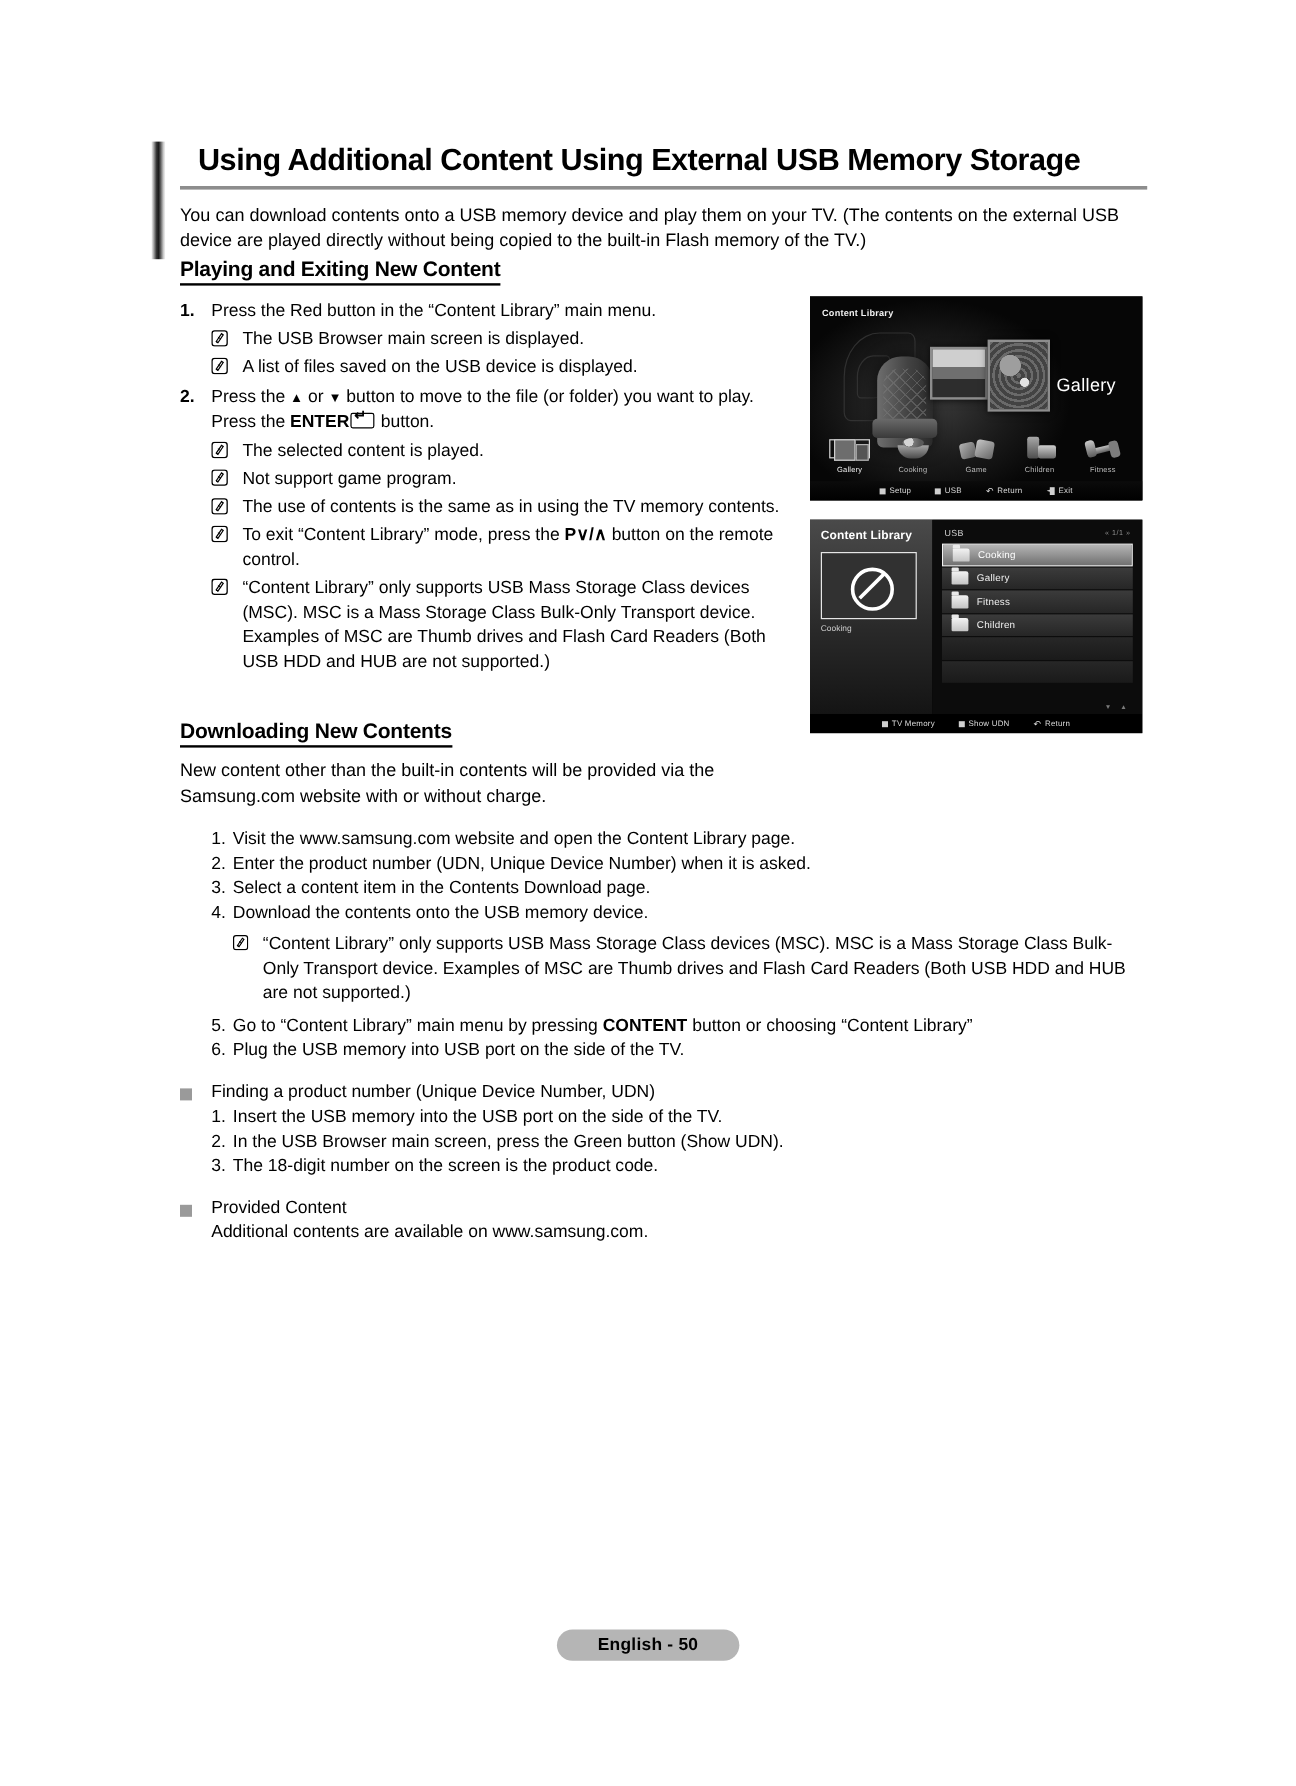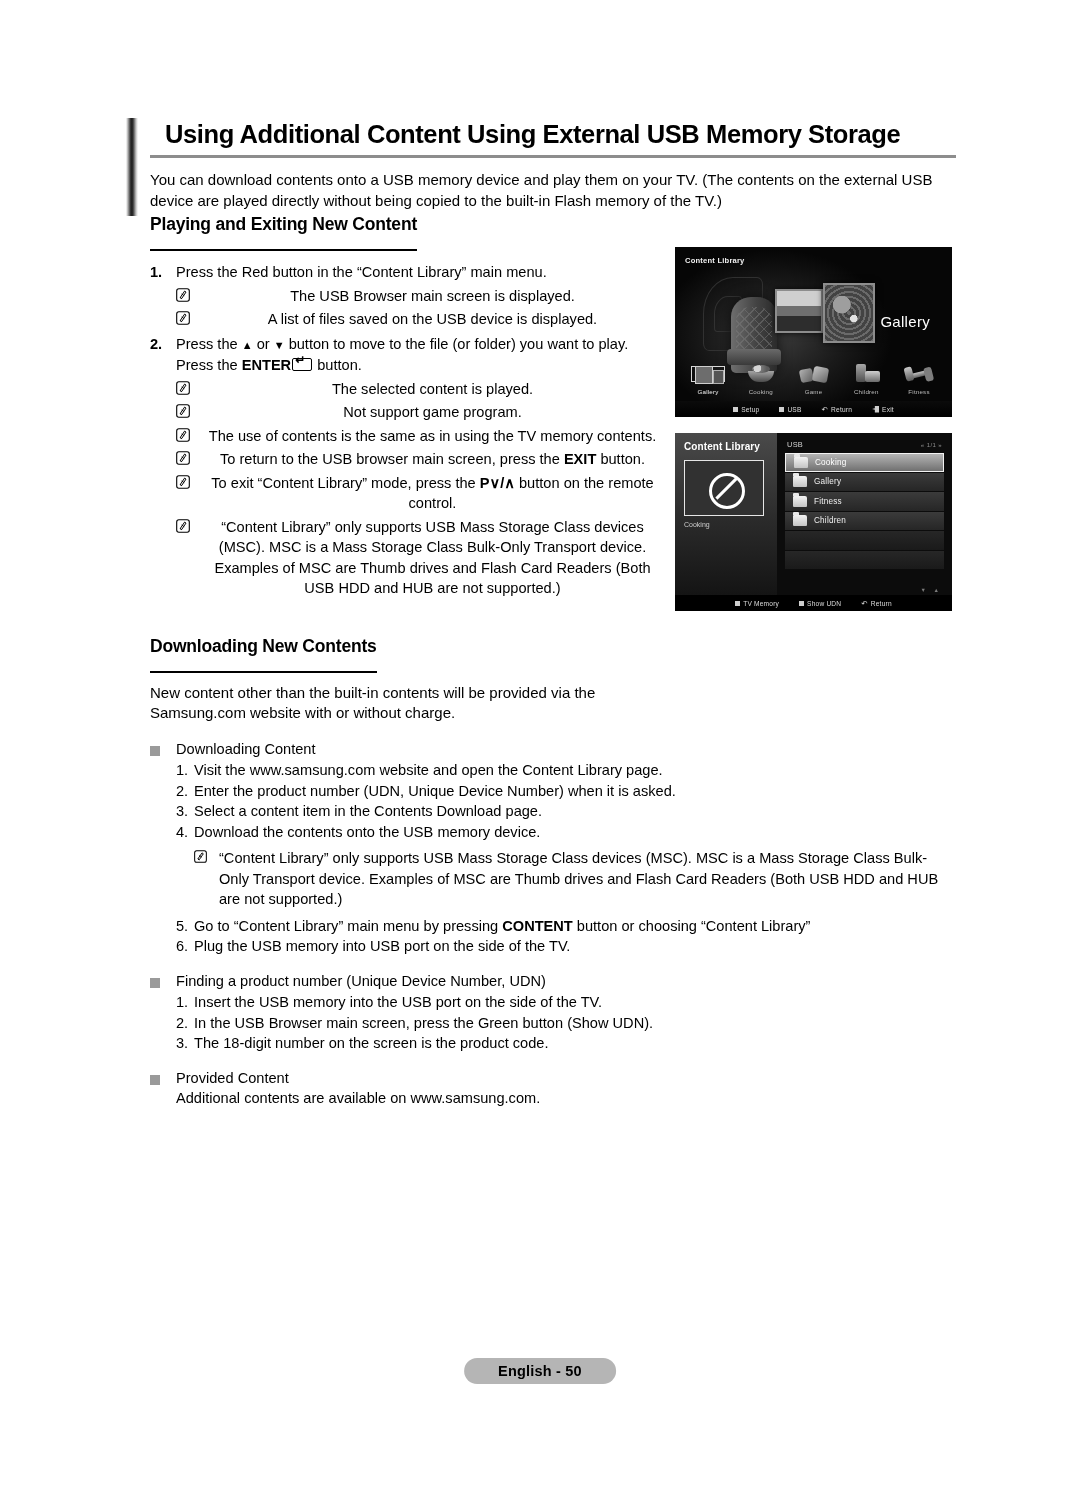--- a/index.html
+++ b/index.html
@@ -68,21 +68,21 @@
     width: 806px;
   }
 
   h2.section-head {
     font-size: 17.5px;
     font-weight: bold;
     letter-spacing: -0.2px;
     margin: 0 0 7px 0;
     display: inline-block;
     border-bottom: 2.5px solid #000;
-    padding-bottom: 14px;
+    padding-bottom: 1px;
     line-height: 22px;
   }
 
   .col-left { width: 513px; }
 
   
   .step {
     display: flex;
     font-size: 14.6px;
     line-height: 20.5px;
@@ -95,21 +95,20 @@
   }
   .step-body { flex: 1; }
 
   
   .note {
     display: flex;
     font-size: 14.6px;
     line-height: 20.5px;
     margin-top: 3px;
     padding-left: 26px;
-    text-align: center;
   }
   .note-icon {
     flex: 0 0 26px;
     width: 26px;
     padding-top: 2px;
   }
   .note-icon svg { display: block; }
   .note-text { flex: 1; }
 
   
@@ -530,31 +529,20 @@
           <svg width="14" height="14" viewBox="0 0 14 14">
               <rect x="0.7" y="0.7" width="12.6" height="12.6" rx="2.2" fill="none" stroke="#000" stroke-width="1.1"></rect>
               <path d="M4.2 9.6 L8.6 3.1 L10 4.1 L5.6 10.6 Z" fill="none" stroke="#000" stroke-width="1"></path>
               <path d="M4.2 9.6 L5.6 10.6" stroke="#000" stroke-width="1"></path>
               <path d="M5.6 5.9 L8.2 7.7" stroke="#000" stroke-width=".8"></path>
             </svg>
         </span>
         <span class="note-text">The use of contents is the same as in using the TV memory contents.</span>
       </div>
 
-      <div class="note">
-        <span class="note-icon">
-          <svg width="14" height="14" viewBox="0 0 14 14">
-              <rect x="0.7" y="0.7" width="12.6" height="12.6" rx="2.2" fill="none" stroke="#000" stroke-width="1.1"></rect>
-              <path d="M4.2 9.6 L8.6 3.1 L10 4.1 L5.6 10.6 Z" fill="none" stroke="#000" stroke-width="1"></path>
-              <path d="M4.2 9.6 L5.6 10.6" stroke="#000" stroke-width="1"></path>
-              <path d="M5.6 5.9 L8.2 7.7" stroke="#000" stroke-width=".8"></path>
-            </svg>
-        </span>
-        <span class="note-text"><span>To return to the USB browser main screen, press the </span><b>EXIT</b><span> button.</span></span>
-      </div>
 
       <div class="note">
         <span class="note-icon">
           <svg width="14" height="14" viewBox="0 0 14 14">
               <rect x="0.7" y="0.7" width="12.6" height="12.6" rx="2.2" fill="none" stroke="#000" stroke-width="1.1"></rect>
               <path d="M4.2 9.6 L8.6 3.1 L10 4.1 L5.6 10.6 Z" fill="none" stroke="#000" stroke-width="1"></path>
               <path d="M4.2 9.6 L5.6 10.6" stroke="#000" stroke-width="1"></path>
               <path d="M5.6 5.9 L8.2 7.7" stroke="#000" stroke-width=".8"></path>
             </svg>
         </span>
@@ -573,26 +561,20 @@
         <span class="note-text">“Content Library” only supports USB Mass Storage Class devices (MSC). MSC is a Mass Storage Class Bulk-Only Transport device. Examples of MSC are Thumb drives and Flash Card Readers (Both USB HDD and HUB are not supported.)</span>
       </div>
     </div>
 
     <div style="margin-top:36px;">
       <h2 class="section-head">Downloading New Contents</h2>
       <p class="para">New content other than the built-in contents will be provided via the Samsung.com website with or without charge.</p>
 
       
       <div class="bullet-group">
-        <div class="bullet-head">
-          <span class="bullet-sq">
-              <i></i>
-            </span>
-          <span>Downloading Content</span>
-        </div>
         <div class="sub-list">
           <div class="sub-item">
             <span class="sub-num">1.</span>
             <span class="sub-text">Visit the www.samsung.com website and open the Content Library page.</span>
           </div>
           <div class="sub-item">
             <span class="sub-num">2.</span>
             <span class="sub-text">Enter the product number (UDN, Unique Device Number) when it is asked.</span>
           </div>
           <div class="sub-item">

